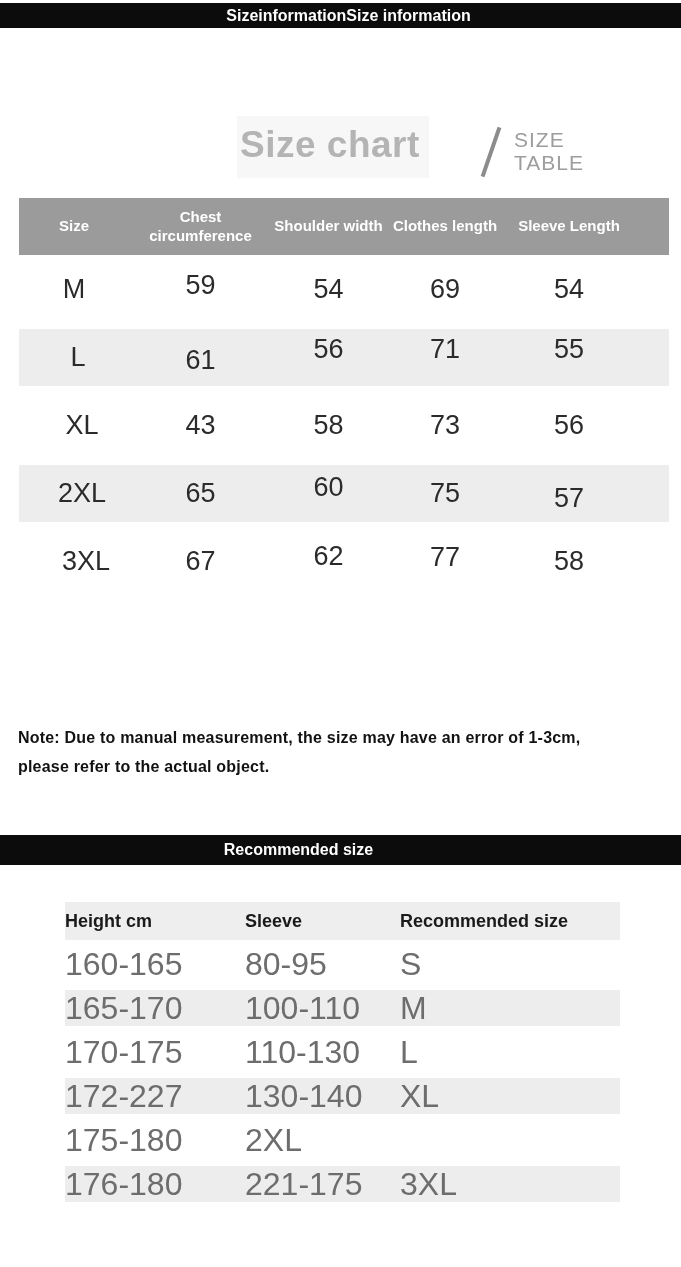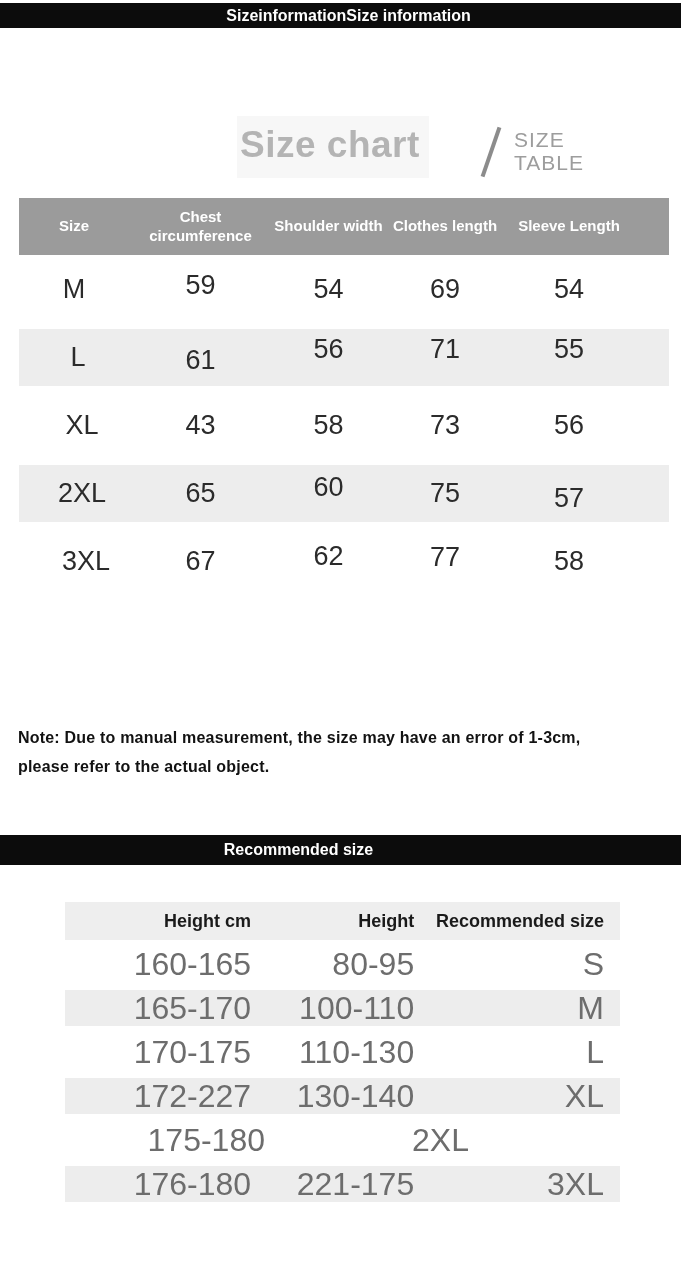--- a/index.html
+++ b/index.html
@@ -52,21 +52,21 @@
   .t1-body .t1-row:nth-child(5) .c4{transform:translateY(-4px);}
 
   
   .note{position:absolute;left:18px;top:723px;width:650px;font-size:16px;font-weight:bold;
         color:#121212;line-height:29px;letter-spacing:0.2px;}
 
   
   .t2{position:absolute;left:65px;top:902px;width:555px;}
   .t2-head{display:flex;align-items:center;height:38px;background:#eeeeee;
            font-weight:bold;font-size:18px;color:#1a1a1a;}
-  .t2 .cell{text-align:right;padding-left:20px;}
+  .t2 .cell{text-align:left;}
   .t2 .k1{width:180px;}
   .t2 .k2{width:155px;}
   .t2 .k3{width:220px;padding-right:16px;box-sizing:border-box;}
   .t2-body{margin-top:2px;}
   .t2-row{display:flex;align-items:center;height:44px;font-size:32px;color:#6d6d6d;box-sizing:border-box;}
   .t2-row.alt{background:#ededed;background-clip:padding-box;
               border-top:4px solid transparent;border-bottom:4px solid transparent;}
 </style>
 </head>
 <body>
@@ -137,21 +137,21 @@
     <div>please refer to the actual object.</div>
   </div>
 
   <div class="banner banner-rec">
     <span class="banner-text">Recommended size</span>
   </div>
 
   <div class="t2">
     <div class="t2-head">
       <div class="cell k1">Height cm</div>
-      <div class="cell k2">Height</div>
+      <div class="cell k2">Sleeve</div>
       <div class="cell k3">Recommended size</div>
     </div>
     <div class="t2-body">
       <div class="t2-row">
         <div class="cell k1">160-165</div>
         <div class="cell k2">80-95</div>
         <div class="cell k3">S</div>
       </div>
       <div class="t2-row alt">
         <div class="cell k1">165-170</div>

